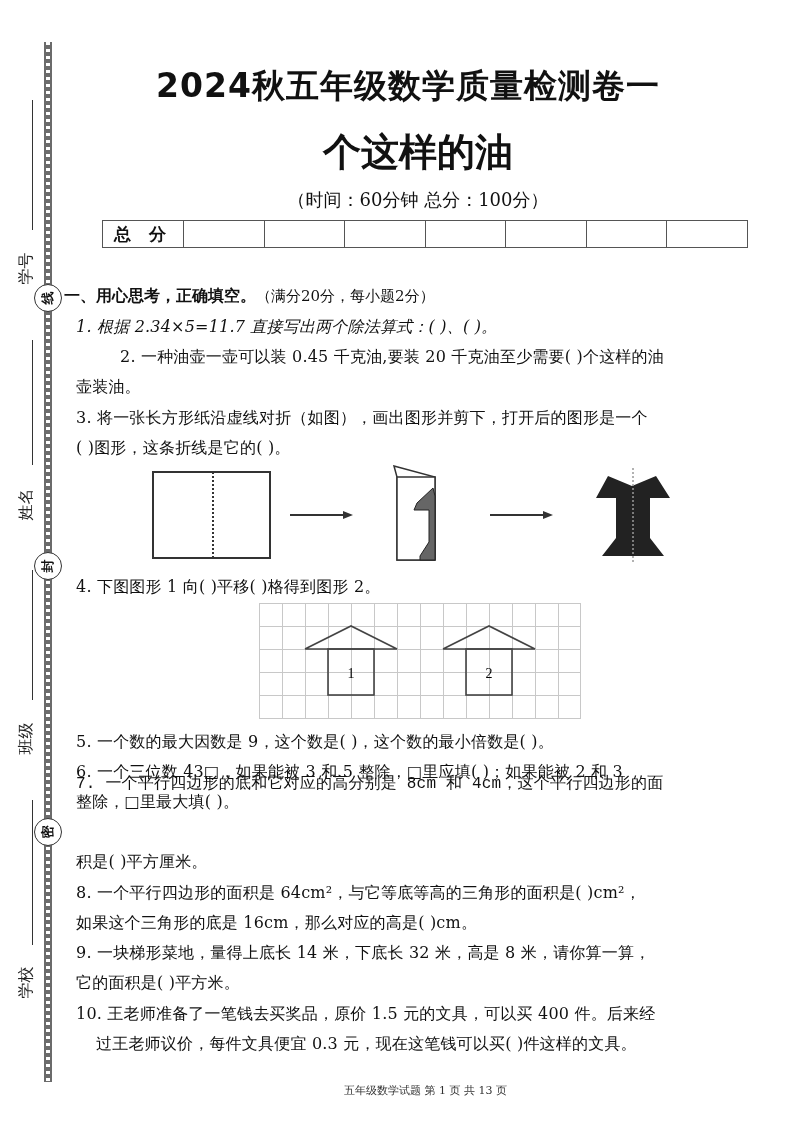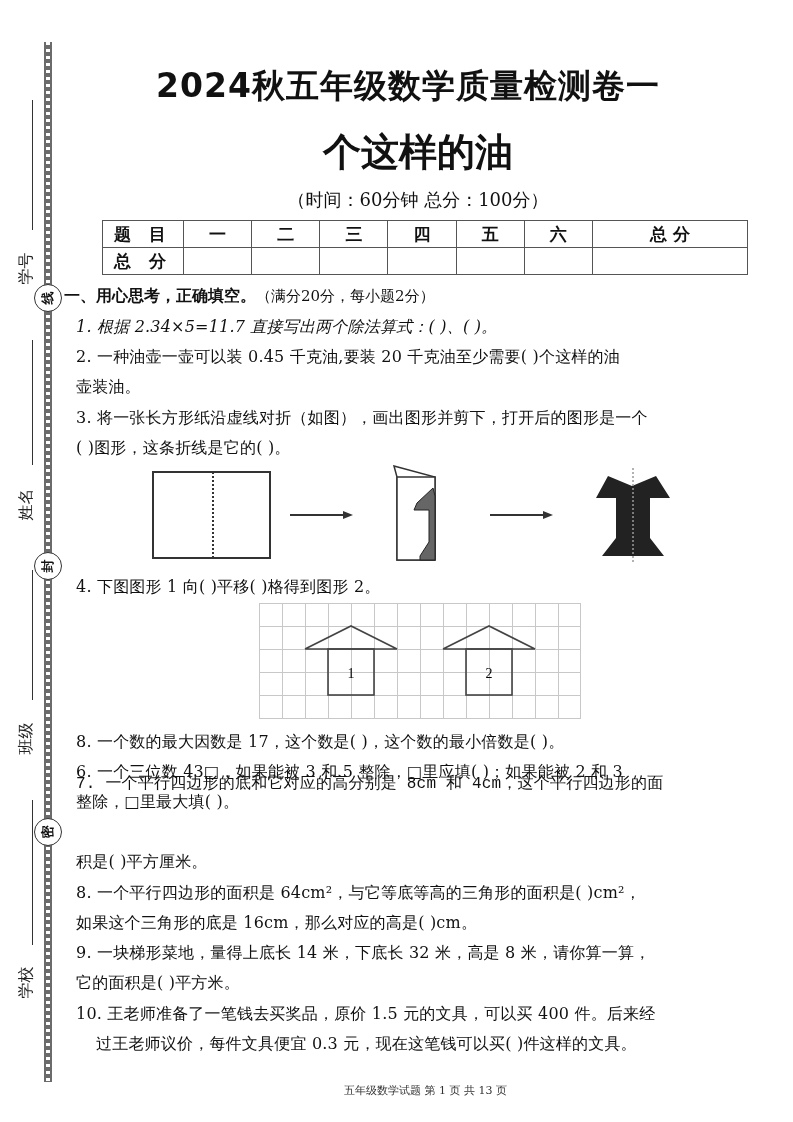--- a/index.html
+++ b/index.html
@@ -40,49 +40,39 @@
 <div class="side-line" style="top:570px; height:130px;"></div>
 <div class="side-label" style="top:972px;">学校</div>
 <div class="side-line" style="top:800px; height:145px;"></div>
 
 <div class="title1">2024秋五年级数学质量检测卷一</div>
 <div class="title2">个这样的油</div>
 <div class="subtitle">（时间：60分钟  总分：100分）</div>
 
 <table class="score">
   <tbody>
-      <tr>
-    <td>题 目</td>
-    <td>一</td>
-    <td>二</td>
-    <td>三</td>
-    <td>四</td>
-    <td>五</td>
-    <td>六</td>
-    <td>总 分</td>
-  </tr>
   <tr>
     <td>总 分</td>
     <td></td>
     <td></td>
     <td></td>
     <td></td>
     <td></td>
     <td></td>
     <td></td>
   </tr>
 </tbody>
   </table>
 
 <div class="section-head">
   <b>一、用心思考，正确填空。</b><span class="note">（满分20分，每小题2分）</span>
 </div>
 
 <div class="q" style="top:312px;font-style:italic;">1.  根据 2.34×5=11.7 直接写出两个除法算式：(        )、(        )。</div>
-<div class="q" style="top:342px;">2.  一种油壶一壶可以装 0.45 千克油,要装 20 千克油至少需要(        )个这样的油</div>
+<div class="q" style="top:342px;margin-left:44px;">2.  一种油壶一壶可以装 0.45 千克油,要装 20 千克油至少需要(        )个这样的油</div>
 <div class="q" style="top:372px;">壶装油。</div>
 <div class="q" style="top:403px;">3.  将一张长方形纸沿虚线对折（如图），画出图形并剪下，打开后的图形是一个</div>
 <div class="q" style="top:433px;">(        )图形，这条折线是它的(        )。</div>
 
 <svg style="left:140px; top:460px;" width="560" height="110">
   <rect x="13" y="12" width="117" height="86" fill="#fff" stroke="#333" stroke-width="2"></rect>
   <line x1="73" y1="12" x2="73" y2="98" stroke="#333" stroke-width="2" stroke-dasharray="2,2"></line>
   <line x1="150" y1="55" x2="205" y2="55" stroke="#333" stroke-width="2"></line>
   <polygon points="213,55 203,51 203,59" fill="#333"></polygon>
   <polygon points="254,6 295,17 295,100 257,100 257,17" fill="#fff" stroke="#333" stroke-width="1.5"></polygon>
@@ -125,21 +115,21 @@
     <rect x="69" y="46" width="46" height="46"></rect>
   </g>
   <text x="92" y="75" text-anchor="middle" font-size="14" font-family="Liberation Serif, serif">1</text>
   <g stroke="#444" stroke-width="1.6" fill="none">
     <polyline points="184,46 230,23 276,46 184,46"></polyline>
     <rect x="207" y="46" width="46" height="46"></rect>
   </g>
   <text x="230" y="75" text-anchor="middle" font-size="14" font-family="Liberation Serif, serif">2</text>
 </svg>
 
-<div class="q" style="top:727px;">8.  一个数的最大因数是 17，这个数是(        )，这个数的最小倍数是(        )。</div>
+<div class="q" style="top:727px;">5.  一个数的最大因数是 9，这个数是(        )，这个数的最小倍数是(        )。</div>
 <div class="q" style="top:757px;">6.  一个三位数 43□，如果能被 3 和 5 整除，□里应填(        )；如果能被 2 和 3</div>
 <div class="q" style="top:787px;">整除，□里最大填(        )。</div>
 <div class="q" style="top:770px;font-family:Liberation Mono, monospace;">7.  一个平行四边形的底和它对应的高分别是 8cm 和 4cm，这个平行四边形的面</div>
 <div class="q" style="top:847px;">积是(        )平方厘米。</div>
 <div class="q" style="top:878px;">8.  一个平行四边形的面积是 64cm²，与它等底等高的三角形的面积是(        )cm²，</div>
 <div class="q" style="top:908px;">如果这个三角形的底是 16cm，那么对应的高是(        )cm。</div>
 <div class="q" style="top:938px;">9.  一块梯形菜地，量得上底长 14 米，下底长 32 米，高是 8 米，请你算一算，</div>
 <div class="q" style="top:968px;">它的面积是(        )平方米。</div>
 <div class="q" style="top:999px;">10.  王老师准备了一笔钱去买奖品，原价 1.5 元的文具，可以买 400 件。后来经</div>
 <div class="q" style="top:1029px;margin-left:20px;">过王老师议价，每件文具便宜 0.3 元，现在这笔钱可以买(        )件这样的文具。</div>

